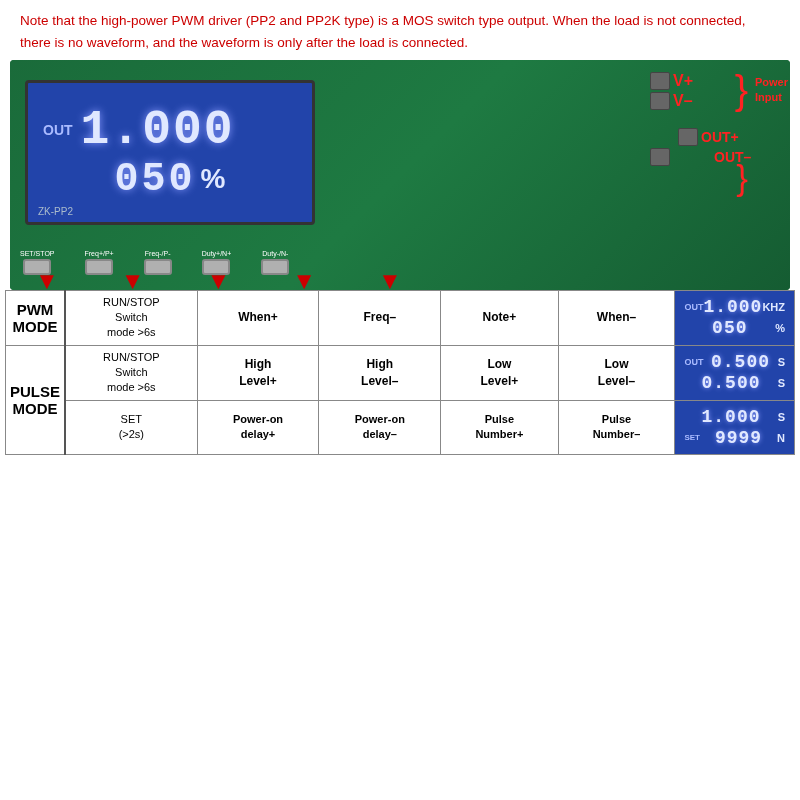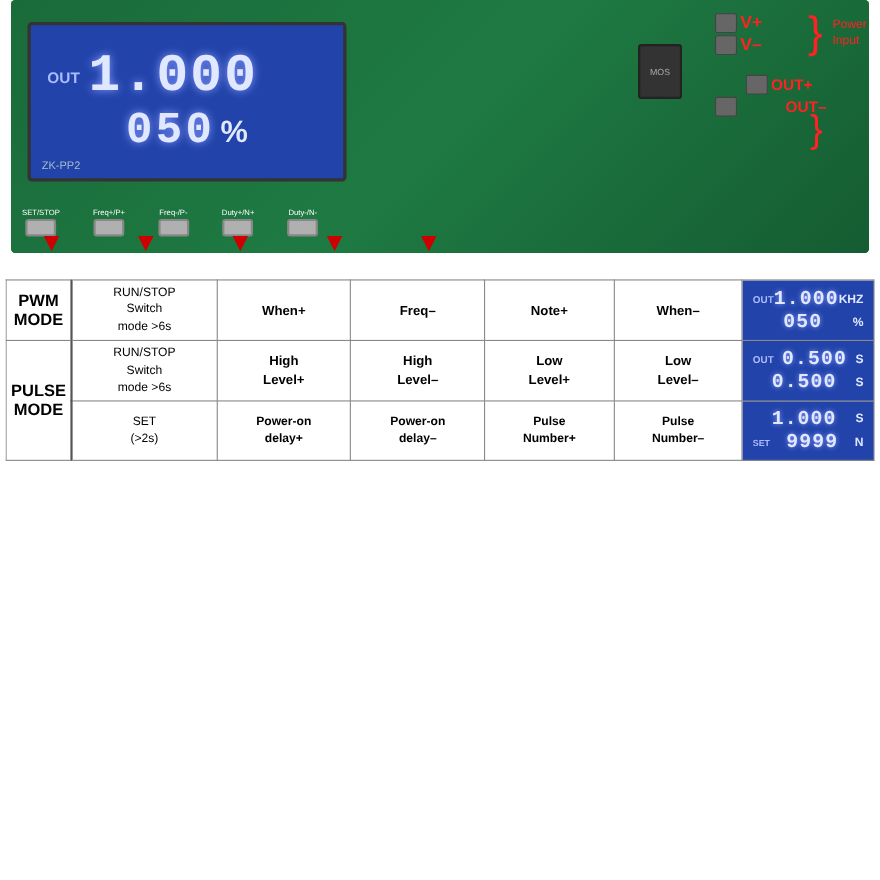--- a/index.html
+++ b/index.html
@@ -121,21 +121,20 @@
     .table-section {
       flex: 1;
       margin: 0 5px 5px 5px;
       overflow: hidden;
     }
 
     table {
       width: 100%;
       border-collapse: collapse;
       font-size: 11.5px;
-      margin-top: 24px;
     }
 
     td, th {
       border: 1px solid #888;
       text-align: center;
       vertical-align: middle;
       padding: 3px 4px;
     }
 
     .mode-cell {
@@ -242,20 +241,23 @@
       background: #c8c8c8;
       border: 1px solid #888;
       border-radius: 2px;
     }
   </style>
 </head>
 <body>
 
 <div class="container">
 
+  <div class="note-section">
+    <p class="note-text">Note that the high-power PWM driver (PP2 and PP2K type) is a MOS switch type output. When the load is not connected, there is no waveform, and the waveform is only after the load is connected.</p>
+  </div>
 
   <div class="pcb-section">
     <div class="pcb-board">
 
       <div class="lcd-display">
         <div class="lcd-row1">
           <span class="lcd-out-label">OUT</span>
           <span class="lcd-number-large">1.000</span>
         </div>
         <div class="lcd-row2">
@@ -293,40 +295,35 @@
         <div style="display:flex;align-items:center;gap:3px;margin-bottom:2px;">
           <div style="width:20px;height:18px;background:#666;border-radius:2px;border:1px solid #444;"></div>
           <span style="color:#ff2222;font-size:16px;font-weight:bold;">V+</span>
         </div>
         <div style="display:flex;align-items:center;gap:3px;margin-bottom:8px;">
           <div style="width:20px;height:18px;background:#666;border-radius:2px;border:1px solid #444;"></div>
           <span style="color:#ff2222;font-size:16px;font-weight:bold;">V–</span>
         </div>
 
         <div style="position:absolute;right:42px;top:10px;color:#ff2222;font-size:40px;line-height:1;">}</div>
-        <div style="position:absolute;right:2px;top:15px;color:#ff2222;font-size:11px;font-weight:normal;line-height:1.4;">Power<br>Input</div>
+        <div style="position:absolute;right:2px;top:15px;color:#ff2222;font-size:11px;font-weight:bold;line-height:1.4;">Power<br>Input</div>
 
         <div style="display:flex;align-items:center;gap:3px;margin-bottom:2px;margin-top:10px;padding-left:28px;">
           <div style="width:20px;height:18px;background:#666;border-radius:2px;border:1px solid #444;"></div>
           <span style="color:#ff2222;font-size:14px;font-weight:bold;">OUT+</span>
         </div>
         <div style="display:flex;align-items:center;gap:3px;">
           <div style="width:20px;height:18px;background:#666;border-radius:2px;border:1px solid #444;"></div>
           <span style="color:#ff2222;font-size:14px;font-weight:bold;margin-left:41px;">OUT–</span>
         </div>
 
         <div style="position:absolute;right:42px;top:100px;color:#ff2222;font-size:35px;line-height:1;">}</div>
 
       </div>
 
-      <div style="position:absolute;right:150px;top:40px;width:80px;height:80px;">
-        <div style="width:40px;height:50px;background:#333;border:2px solid #222;border-radius:3px;margin:auto;display:flex;align-items:center;justify-content:center;">
-          <span style="color:#aaa;font-size:8px;">MOS</span>
-        </div>
-      </div>
 
       <div style="position:absolute;bottom:-5px;left:25px;display:flex;gap:62px;">
         <span style="color:#cc0000;font-size:24px;">▼</span>
         <span style="color:#cc0000;font-size:24px;">▼</span>
         <span style="color:#cc0000;font-size:24px;">▼</span>
         <span style="color:#cc0000;font-size:24px;">▼</span>
         <span style="color:#cc0000;font-size:24px;">▼</span>
       </div>
 
     </div>

